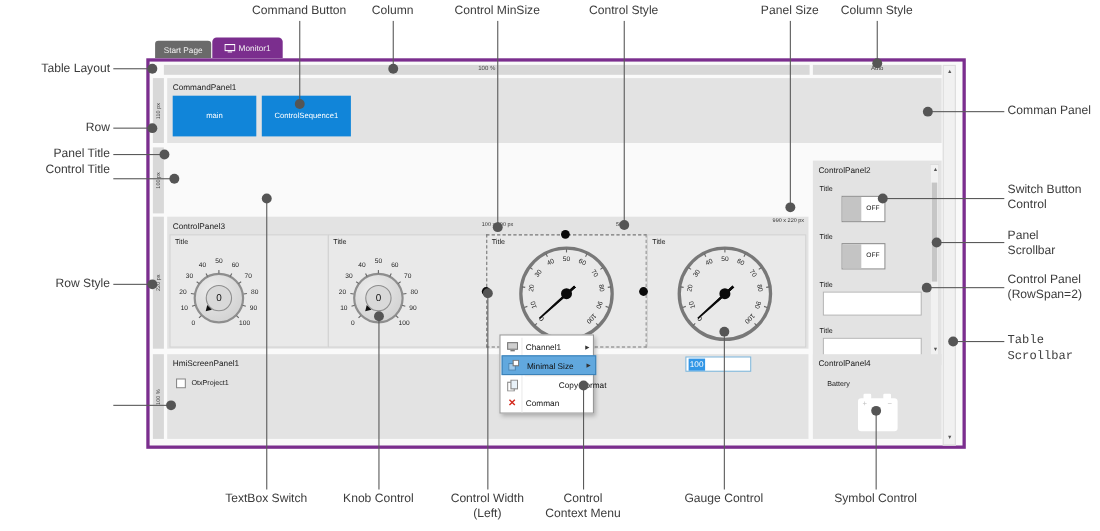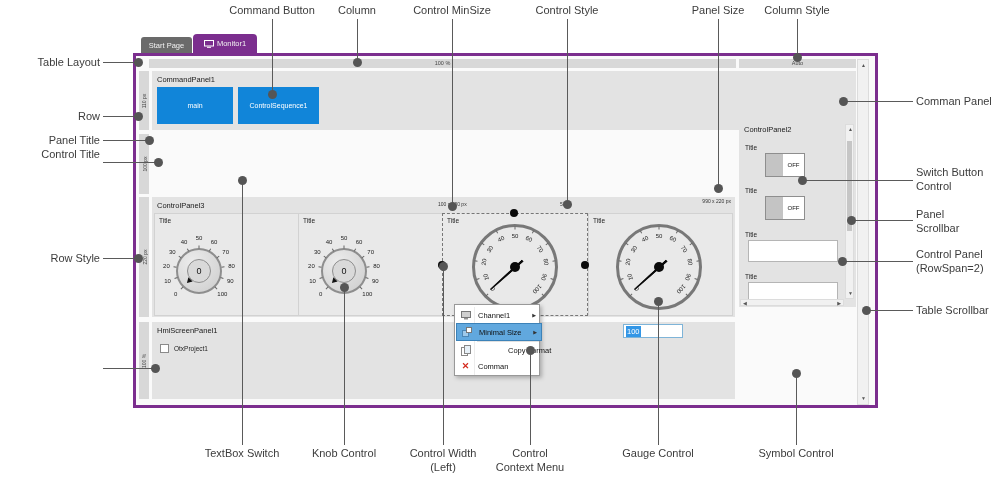--- a/index.html
+++ b/index.html
@@ -104,21 +104,21 @@
     <div class="ptitle">CommandPanel1</div>
     <div class="btn" style="left:5px;top:16px;width:76px;height:37px;background:#1185D9;">
       <span>main</span>
       </div>
     <div class="btn" style="left:86px;top:16px;width:81px;height:37px;background:#1185D9;">
       <span>ControlSequence1</span>
       </div>
   </div>
 
 
-  <div class="a panel" style="left:739px;top:121px;width:117px;height:186px;">
+  <div class="a panel" style="left:739px;top:146px;width:117px;height:186px;">
     <div class="ptitle">ControlPanel2</div>
     <div class="flabel" style="left:6px;top:23px;">Title</div>
     <div class="switch" style="left:26px;top:32px;">
       <div class="sw-off"></div>
       <div class="sw-lbl">OFF</div>
     </div>
     <div class="flabel" style="left:6px;top:66px;">Title</div>
     <div class="switch" style="left:26px;top:75px;">
       <div class="sw-off"></div>
       <div class="sw-lbl">OFF</div>
@@ -274,20 +274,30 @@
   <div class="a anchor" style="left:438px;top:261px;"></div>
   <div class="a anchor" style="left:510px;top:209px;"></div>
   <div class="a anchor" style="left:581px;top:261px;"></div>
 
   <div class="a panel" style="left:152px;top:322px;width:583px;height:77px;">
     <div class="ptitle">HmiScreenPanel1</div>
     <div class="a" style="left:8px;top:22px;width:9px;height:9px;background:#fff;border:1px solid #8A8A8A;"></div>
     <div class="flabel" style="left:22px;top:23px;">OtxProject1</div>
   </div>
 
+  <div class="a panel" style="left:739px;top:322px;width:117px;height:77px;">
+    <div class="ptitle">ControlPanel4</div>
+    <div class="flabel" style="left:13px;top:24px;">Battery</div>
+    <div class="a" style="left:41px;top:40px;width:36px;height:30px;background:#fff;border-radius:3px;">
+      <div class="a" style="left:5px;top:-4px;width:7px;height:5px;background:#fff;border-radius:1px;"></div>
+      <div class="a" style="left:23px;top:-4px;width:7px;height:5px;background:#fff;border-radius:1px;"></div>
+      <div class="a" style="left:4px;top:2px;font-size:7px;color:#BDBDBD;">+</div>
+      <div class="a" style="right:5px;top:2px;font-size:7px;color:#BDBDBD;">−</div>
+    </div>
+  </div>
 
   <div class="a menu" style="left:454px;top:304px;width:86px;height:72px;">
     <div class="a" style="left:19px;top:2px;width:1px;height:68px;background:#ECECEC;"></div>
     <div class="mitem" style="left:1px;top:2px;width:84px;">
       <span class="mico">
         <svg width="10" height="9">
             <rect x="0.5" y="0.5" width="9" height="6" fill="#CFCFCF" stroke="#777"></rect>
             <rect x="3" y="7.2" width="4" height="1.2" fill="#777"></rect>
           </svg>
         </span>
@@ -362,21 +372,21 @@
   <div class="a dot" style="left:134px;top:254px;"></div>
   <div class="a dot" style="left:151px;top:364px;"></div>
 
   <div class="a ann" style="left:916px;top:95px;">Comman Panel</div>
   <div class="a ann" style="left:916px;top:166px;">Switch Button
 Control</div>
   <div class="a ann" style="left:916px;top:208px;">Panel
 Scrollbar</div>
   <div class="a ann" style="left:916px;top:248px;">Control Panel
 (RowSpan=2)</div>
-  <div class="a ann" style="left:916px;top:304px;">Table Scrollbar</div>
+  <div class="a ann" style="left:916px;top:304px;font-family:Liberation Mono, monospace;">Table Scrollbar</div>
   <div class="a hline" style="left:847px;top:101px;width:66px;"></div>
   <div class="a hline" style="left:806px;top:180px;width:107px;"></div>
   <div class="a hline" style="left:855px;top:220px;width:58px;"></div>
   <div class="a hline" style="left:846px;top:261px;width:67px;"></div>
   <div class="a hline" style="left:870px;top:310px;width:43px;"></div>
   <div class="a dot" style="left:839px;top:97px;"></div>
   <div class="a dot" style="left:798px;top:176px;"></div>
   <div class="a dot" style="left:847px;top:216px;"></div>
   <div class="a dot" style="left:838px;top:257px;"></div>
   <div class="a dot" style="left:862px;top:306px;"></div>

